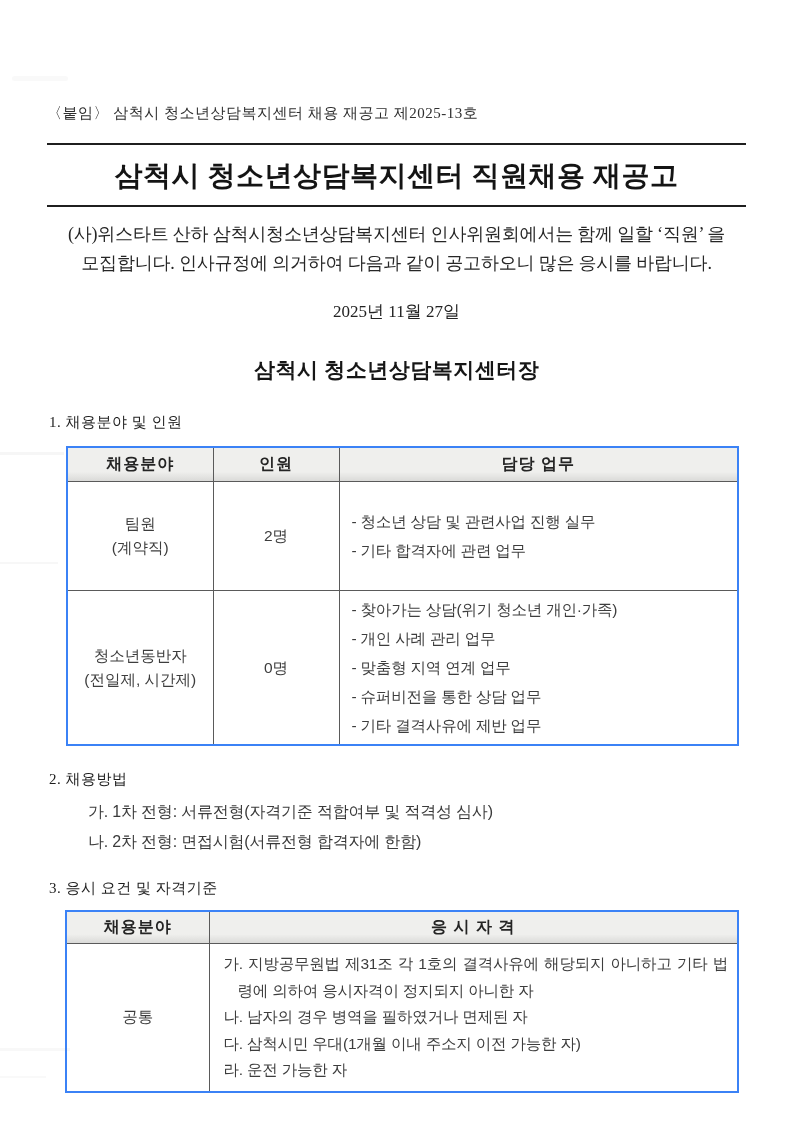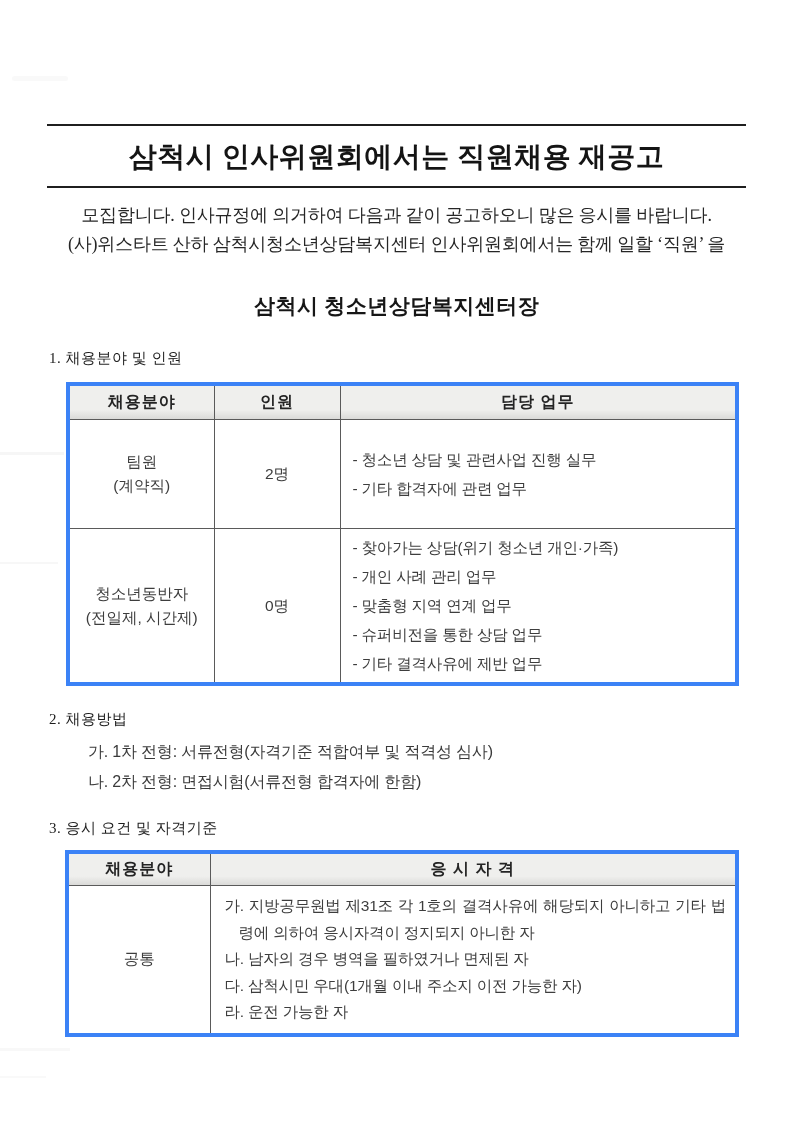--- a/index.html
+++ b/index.html
@@ -77,21 +77,21 @@
 
   table {
     border-collapse:collapse;
     table-layout:fixed;
     font-family:"Liberation Sans", sans-serif;
     color:#3d3d3d;
   }
   .t1 { margin:14px 0 0 19px; width:673px; }
   .t2 { margin:12px 0 0 18px; width:674px; }
   th, td { border:1px solid #5a5a5a; }
-  table { border:4px solid #3b82f6; }
+  table { border:2px solid #3b82f6; }
   th {
     background:linear-gradient(#efefed 72%, #dadad8);
     font-size:16px;
     font-weight:700;
     color:#242424;
     letter-spacing:1px;
     text-align:center;
   }
   .t1 th { height:31px; }
   .t2 th { height:29px; }
@@ -126,30 +126,32 @@
 <body>
 
 <div class="page">
 
   <div class="artifact a1"></div>
   <div class="artifact a2"></div>
   <div class="artifact a3"></div>
   <div class="artifact a4"></div>
   <div class="artifact a5"></div>
 
+  <div class="attach">〈붙임〉 삼척시 청소년상담복지센터 채용 재공고 제2025-13호</div>
 
   <div class="rule rule-top"></div>
-  <div class="title">삼척시 인사위원회에서는 직원채용 재공고</div>
+  <div class="title">삼척시 청소년상담복지센터 직원채용 재공고</div>
   <div class="rule"></div>
 
   <div class="intro">
+    <div>(사)위스타트 산하 삼척시청소년상담복지센터 인사위원회에서는 함께 일할 ‘직원’ 을</div>
     <div>모집합니다. 인사규정에 의거하여 다음과 같이 공고하오니 많은 응시를 바랍니다.</div>
-    <div>(사)위스타트 산하 삼척시청소년상담복지센터 인사위원회에서는 함께 일할 ‘직원’ 을</div>
   </div>
 
+  <div class="date">2025년 11월 27일</div>
 
   <div class="issuer">삼척시 청소년상담복지센터장</div>
 
   <div class="sec-heading sec1">1. 채용분야 및 인원</div>
 
   <table class="t1">
     <colgroup>
         <col style="width:146px">
         <col style="width:126px">
         <col>

